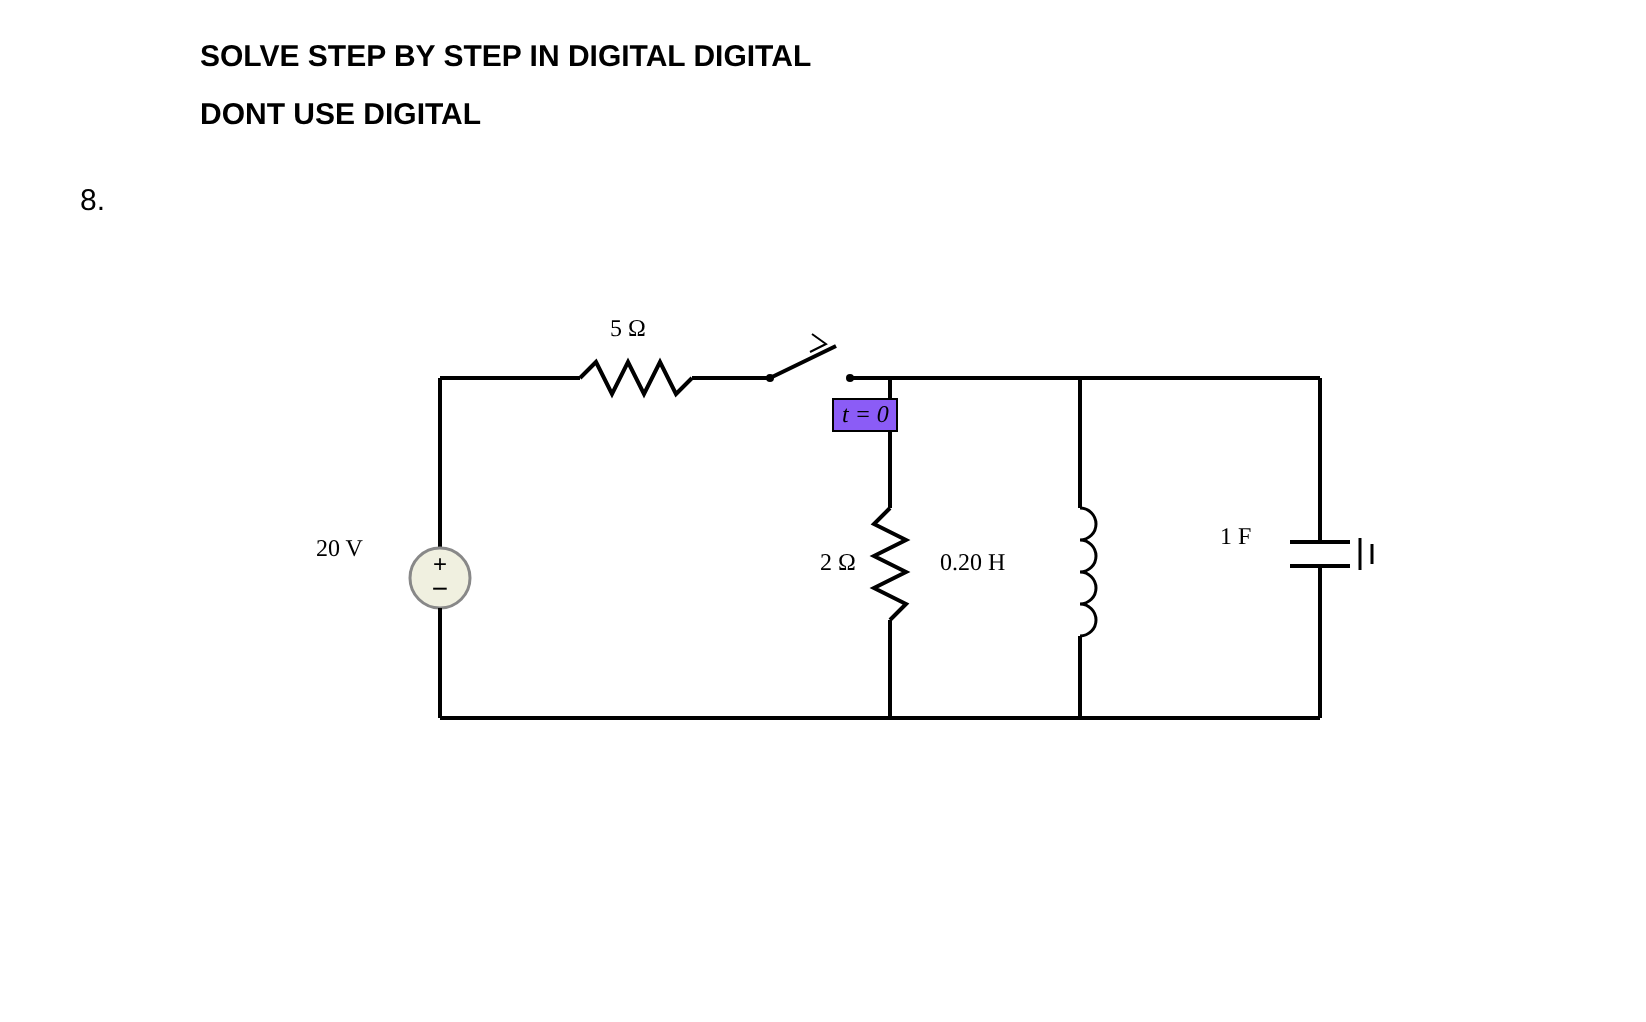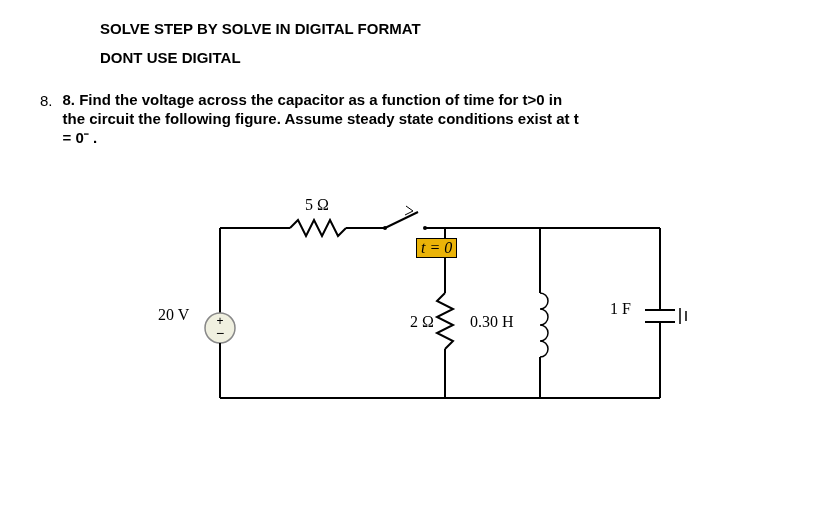--- a/index.html
+++ b/index.html
@@ -44,34 +44,33 @@
   .wire {
     stroke: #000;
     stroke-width: 2;
     fill: none;
   }
   .thin {
     stroke-width: 1.5;
   }
   .label {
     position: absolute;
-    font-size: 16px;
+    font-size: 12px;
     font-family: "Times New Roman", serif;
   }
   .label.italic { font-style: italic; }
 </style>
 </head>
 <body>
 
-<div class="header-line">SOLVE STEP BY SOLVE IN DIGITAL FORMAT</div>
+<div class="header-line">SOLVE STEP BY STEP IN DIGITAL DIGITAL</div>
 <div class="header-line">DONT USE DIGITAL</div>
 
 <div class="question-row">
   <div class="qnum">8.</div>
-  <div class="qtext">8. Find the voltage across the capacitor as a function of time for t&gt;0 in the circuit the following figure. Assume steady state conditions exist at t = 0⁻ .</div>
 </div>
 
 <div class="circuit-wrap">
   <svg width="560" height="220">
 
     <line class="wire" x1="60" y1="30" x2="60" y2="115"></line>
     <circle cx="60" cy="130" r="15" fill="#f0f0e0" stroke="#888" stroke-width="1.5"></circle>
     <text x="60" y="127" text-anchor="middle" font-size="12" font-family="Arial">+</text>
     <text x="60" y="140" text-anchor="middle" font-size="14" font-family="Arial">−</text>
     <line class="wire" x1="60" y1="145" x2="60" y2="200"></line>
@@ -116,17 +115,17 @@
       <line class="wire thin" x1="526" y1="113" x2="526" y2="123"></line>
     </g>
     <line class="wire" x1="500" y1="124" x2="500" y2="200"></line>
 
     <line class="wire" x1="60" y1="200" x2="500" y2="200"></line>
 
   </svg>
 
   <div class="label" style="left:-2px; top:108px;">20 V</div>
   <div class="label" style="left:145px; top:-2px;">5 Ω</div>
-  <div class="label italic" style="left:256px; top:40px; border:1px solid #000; padding:0 4px; font-style:italic; background:#eab308;">t = 0</div>
+  <div class="label italic" style="left:256px; top:40px; border:1px solid #000; padding:0 4px; font-style:italic; background:#8b5cf6;">t = 0</div>
   <div class="label" style="left:250px; top:115px;">2 Ω</div>
-  <div class="label" style="left:310px; top:115px;">0.30 H</div>
+  <div class="label" style="left:310px; top:115px;">0.20 H</div>
   <div class="label" style="left:450px; top:102px;">1 F</div>
 </div>
 
 </body></html>

